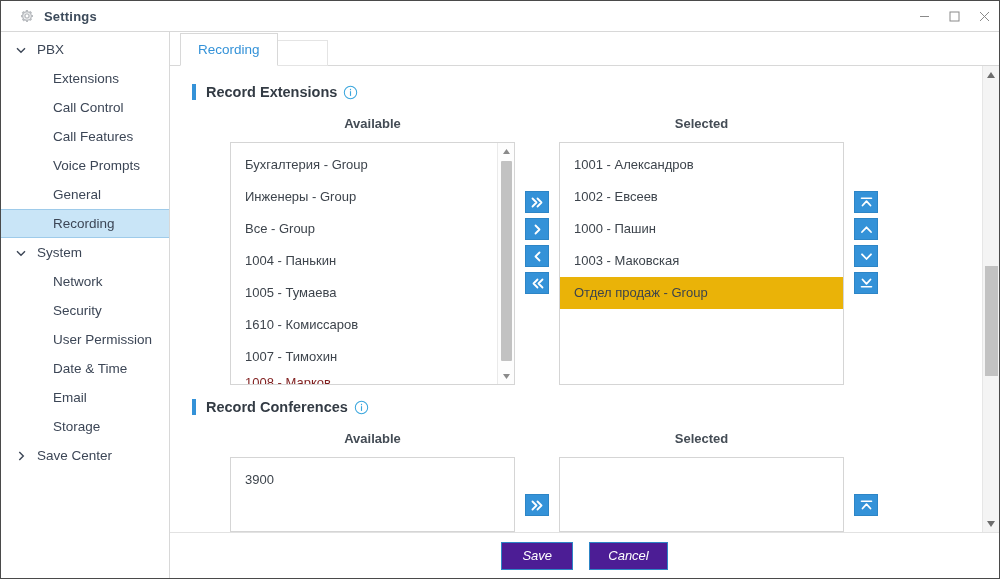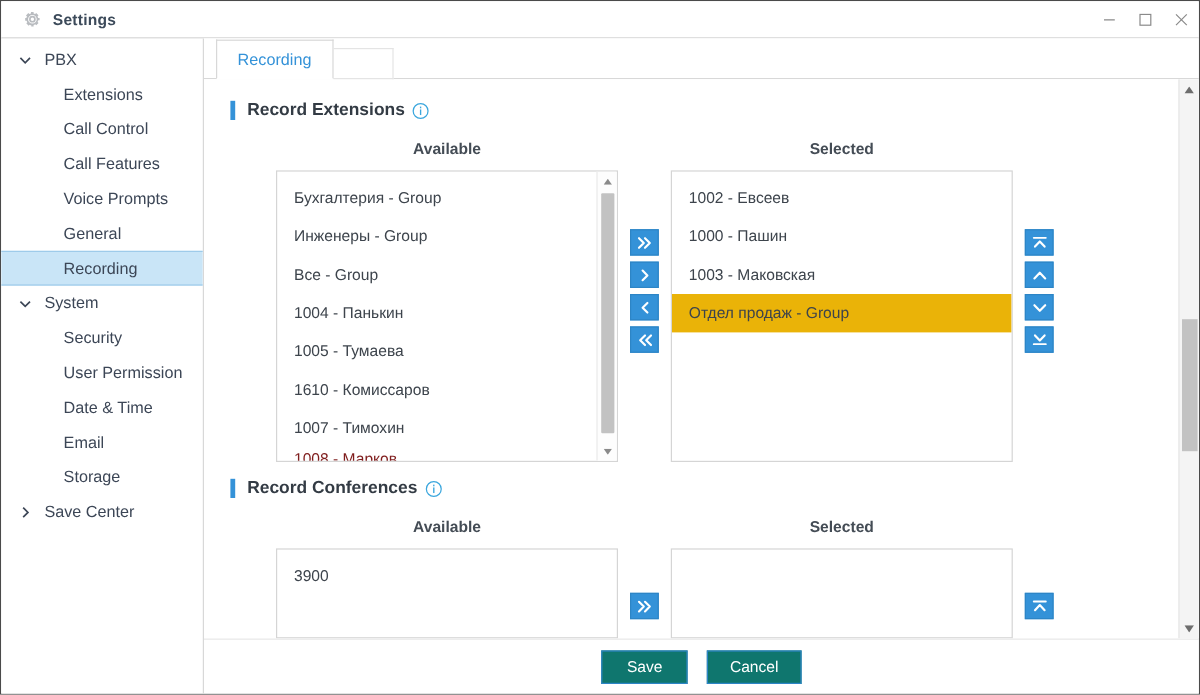--- a/index.html
+++ b/index.html
@@ -205,24 +205,25 @@
   
   .footer {
     height: 46px; min-height: 46px;
     border-top: 1px solid #e2e2e2;
     background: #fff;
     display: flex; align-items: center; justify-content: center;
     gap: 16px;
   }
   .pbtn {
     min-width: 72px; height: 28px; padding: 0 18px;
-    background: #0f766e; border: 1px solid #2d85c6;
+    background: #4c1d95; border: 1px solid #2d85c6;
     color: #fff; font-size: 13px;
     display: flex; align-items: center; justify-content: center;
     cursor: pointer;
+    font-style: italic;
   }
 </style>
 </head>
 <body>
 
 <div class="window">
 
   <div class="titlebar">
     <span class="gear-icon">
       <svg viewBox="0 0 16 16" width="16" height="16">
@@ -282,20 +283,23 @@
         </div>
 
       <div class="nav-group">
         <span class="chev">
           <svg width="12" height="12" viewBox="0 0 12 12">
               <path d="M2 4.3l4 4 4-4" fill="none" stroke="#3c4656" stroke-width="1.4"></path>
             </svg>
         </span>
         <span>System</span>
       </div>
+      <div class="nav-item">
+          <span>Network</span>
+        </div>
       <div class="nav-item">
           <span>Security</span>
         </div>
       <div class="nav-item">
           <span>User Permission</span>
         </div>
       <div class="nav-item">
           <span>Date &amp; Time</span>
         </div>
       <div class="nav-item">
@@ -389,20 +393,21 @@
                 <svg width="13" height="11" viewBox="0 0 13 11">
                     <path d="M6.5 1.5L2.5 5.5 6.5 9.5M11.5 1.5L7.5 5.5 11.5 9.5" fill="none" stroke="#fff" stroke-width="1.8" stroke-linecap="round" stroke-linejoin="round"></path>
                   </svg>
               </div>
             </div>
 
             <div class="list-col">
               <div class="col-head">Selected</div>
               <div class="listbox">
                 <div class="list-items">
+                  <div class="list-item">1001 - Александров</div>
                   <div class="list-item">1002 - Евсеев</div>
                   <div class="list-item">1000 - Пашин</div>
                   <div class="list-item">1003 - Маковская</div>
                   <div class="list-item sel">Отдел продаж - Group</div>
                 </div>
               </div>
             </div>
 
             <div class="btn-col order">
               <div class="sqbtn">

